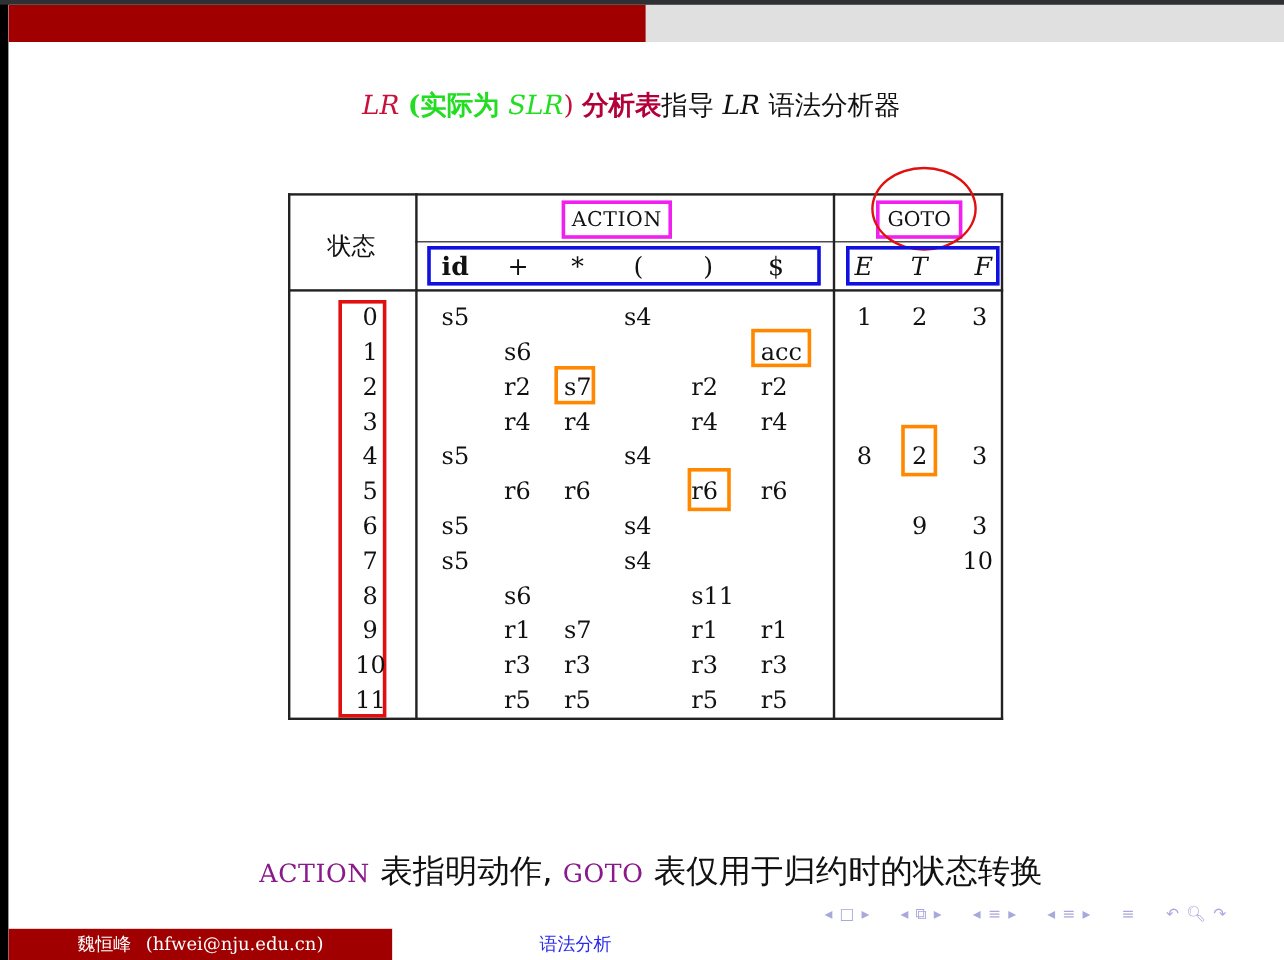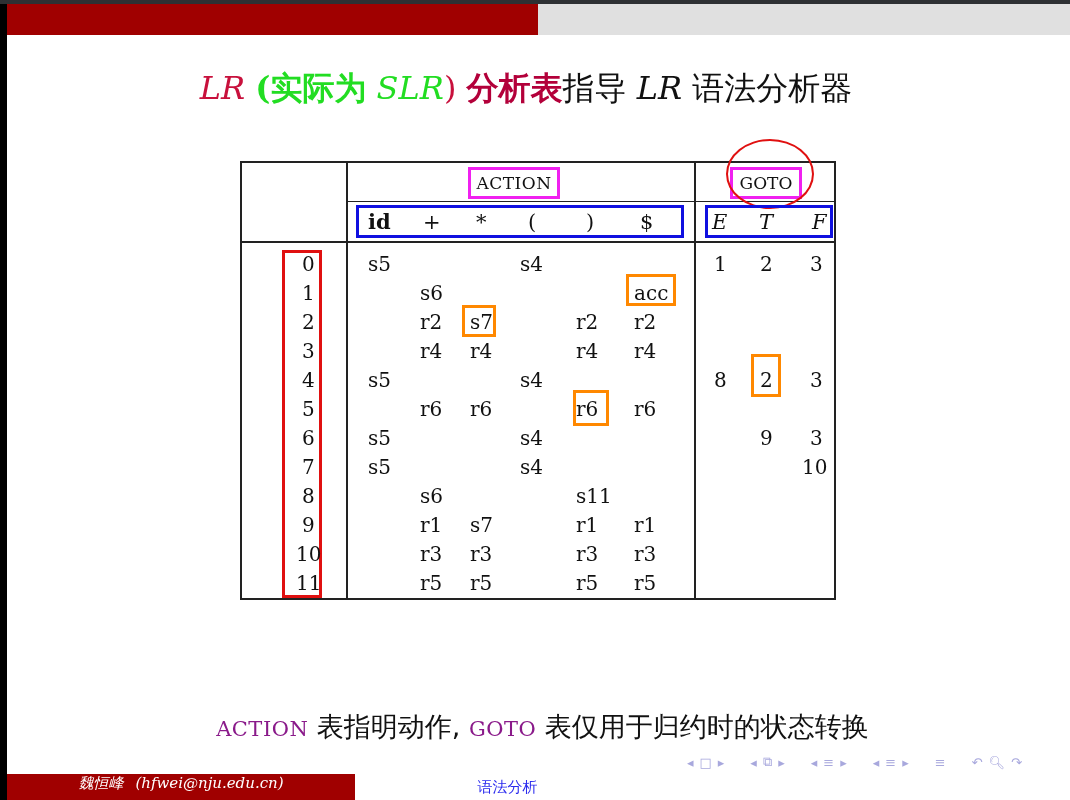--- a/index.html
+++ b/index.html
@@ -5,21 +5,21 @@
   * { box-sizing: border-box; margin: 0; padding: 0; }
   html, body { width: 1070px; height: 800px; overflow: hidden; background: #000; }
   body { position: relative; font-family: "DejaVu Serif", "Liberation Serif", serif; }
   .topstrip { position: absolute; left: 0; top: 0; width: 1070px; height: 4px; background: #2e3033; }
   .leftstrip { position: absolute; left: 0; top: 4px; width: 7px; height: 796px; background: #000; }
   .slide { position: absolute; left: 7px; top: 4px; width: 1063px; height: 796px; background: #fff; overflow: hidden; }
 
   .progress { position: absolute; left: 0; top: 0; width: 1063px; height: 31px; background: #e0e0e0; }
   .progress-fill { position: absolute; left: 0; top: 0; height: 31px; background: #a00000; }
 
-  .title { position: absolute; left: 0; top: 64px; width: 1038px; text-align: center; font-size: 32px; line-height: 40px; color: #111; white-space: nowrap; }
+  .title { position: absolute; left: 0; top: 64px; width: 1038px; text-align: center; font-size: 22px; line-height: 40px; color: #111; white-space: nowrap; }
   .title .it { font-style: italic; }
   .t-red { color: #c8103c; }
   .t-green { color: #22dd22; }
   .t-crimson { color: #b3003a; font-weight: bold; }
   .t-black { color: #111; }
 
   
   .tbl { position: absolute; left: 233px; top: 157px; width: 596px; height: 439px; color: #111; font-family: "DejaVu Serif", serif; }
   .hline { position: absolute; height: 2px; background: #222; }
   .vline { position: absolute; width: 2px; background: #222; }
@@ -43,21 +43,21 @@
   .c-blue { color: #1010ee; font-weight: bold; }
   .c-brown { color: #b07838; font-weight: bold; }
   .line2 { position: absolute; left: 4px; top: 703px; width: 1063px; text-align: center; font-size: 27px; line-height: 40px; color: #111; font-family: "DejaVu Sans", sans-serif; white-space: nowrap; }
   .smallcaps { color: #8a1a8a; font-family: "DejaVu Serif", serif; font-size: 21px; letter-spacing: 0.5px; }
 
   .navbar { position: absolute; left: 680px; top: 748px; height: 20px; display: flex; align-items: center; gap: 6px; color: #a8a8dd; font-size: 13px; font-family: "DejaVu Sans", sans-serif; }
   .navbar span { cursor: pointer; }
   .navbar .gap { width: 14px; }
 
   .footer { position: absolute; left: 0; top: 770px; width: 1063px; height: 26px; display: flex; font-size: 15px; }
-  .foot-left { width: 348px; background: #a00000; color: #fff; display: flex; align-items: flex-start; justify-content: center; gap: 12px; font-style: italic; }
+  .foot-left { width: 320px; background: #a00000; color: #fff; display: flex; align-items: center; justify-content: center; gap: 12px; }
   .foot-mid { width: 305px; background: #fff; color: #2a2aee; display: flex; align-items: center; justify-content: center; font-family: "DejaVu Sans", sans-serif; }
   .foot-right { width: 364px; background: #e0e0e0; color: #8a1414; display: flex; align-items: center; justify-content: flex-end; gap: 40px; padding-right: 18px; }
 </style>
 </head>
 <body>
 
 <div class="topstrip"></div>
 <div class="leftstrip"></div>
 
 <div class="slide">
@@ -78,20 +78,21 @@
 
     <div class="hline" style="left:0;top:0;width:596px;"></div>
     <div class="hline" style="left:106px;top:40px;width:490px;height:1px;"></div>
     <div class="hline" style="left:0;top:80px;width:596px;"></div>
     <div class="hline" style="left:0;top:437px;width:596px;"></div>
     <div class="vline" style="left:0;top:0;height:439px;"></div>
     <div class="vline" style="left:106px;top:0;height:439px;"></div>
     <div class="vline" style="left:454px;top:0;height:439px;"></div>
     <div class="vline" style="left:594px;top:0;height:439px;"></div>
 
+    <div class="state-hdr">状态</div>
     <div class="action-hdr">ACTION</div>
     <div class="goto-hdr">GOTO</div>
     <div class="goto-circle"></div>
 
     <div class="term-box"></div>
     <div class="nt-box"></div>
 
     <span class="sym bold" style="left:128px;">id</span>
     <span class="sym" style="left:183px;">+</span>
     <span class="sym" style="left:236px;">*</span>

